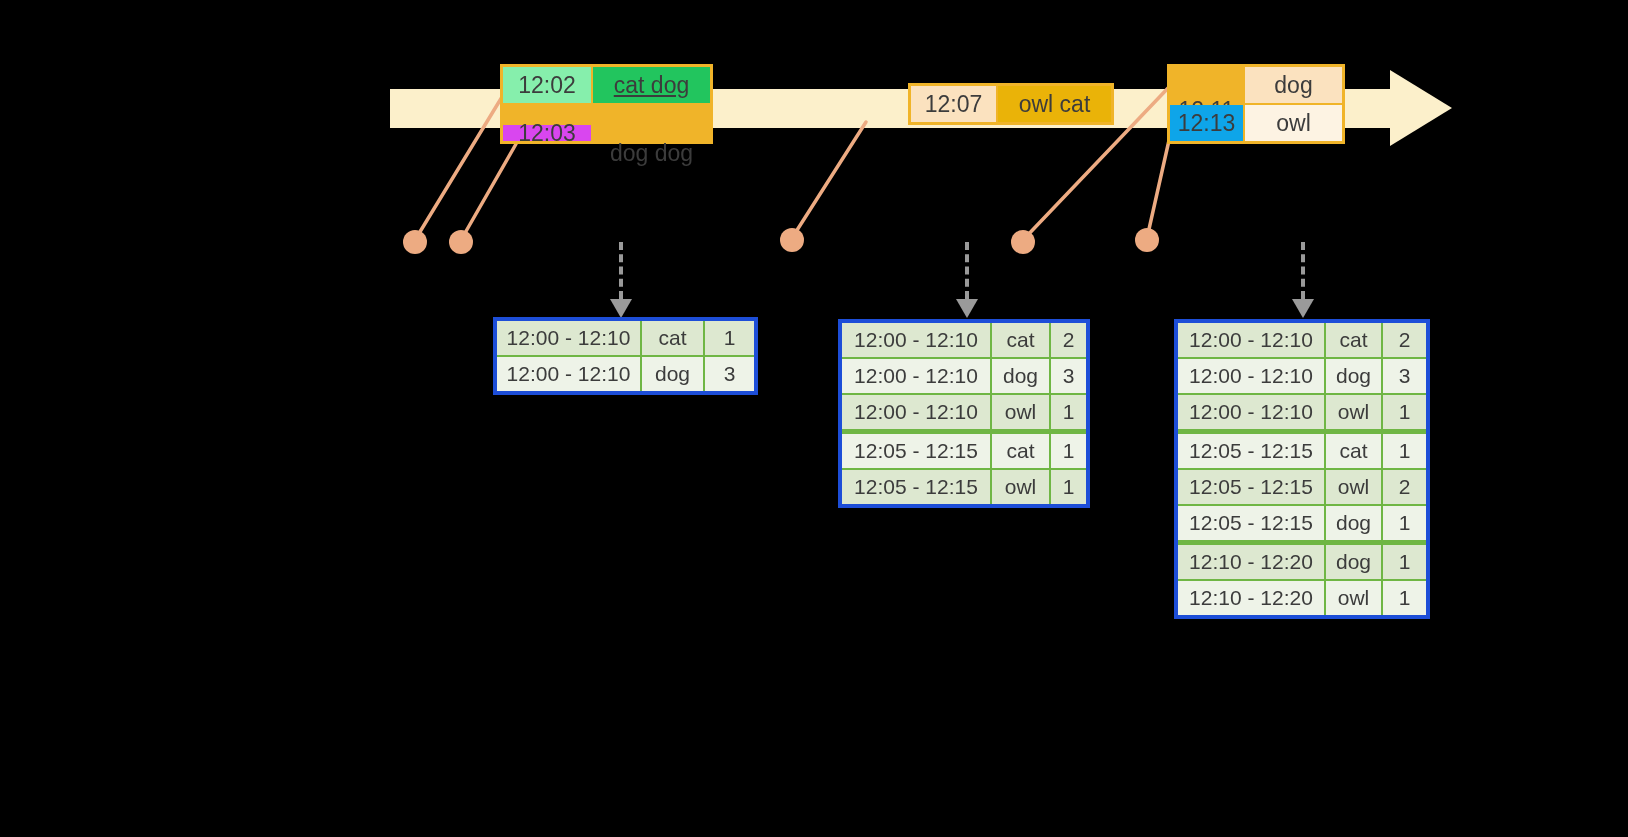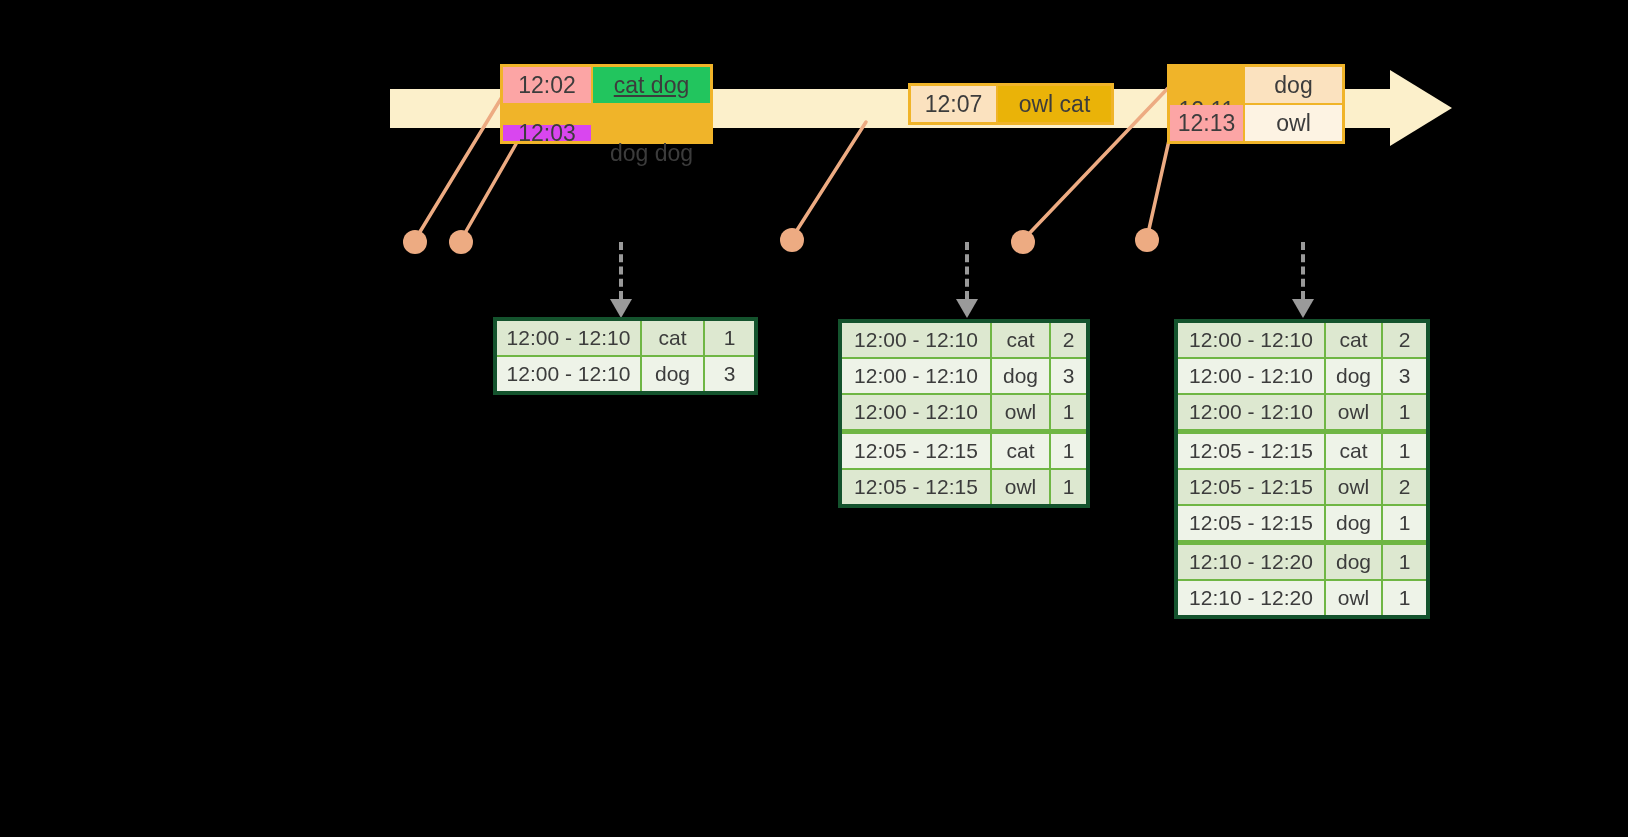--- a/index.html
+++ b/index.html
@@ -39,21 +39,21 @@
   .trigger-1{left:610px;top:242px;}
   .trigger-2{left:956px;top:242px;}
   .trigger-3{left:1292px;top:242px;}
   .trigger-shaft{position:absolute;left:9px;top:0;height:57px;width:0;
                  border-left:4px dashed #9a9a9a;}
   .trigger-head{position:absolute;left:0;top:57px;width:0;height:0;
                 border-left:11px solid transparent;border-right:11px solid transparent;
                 border-top:19px solid #9a9a9a;}
 
   
-  .result-table{position:absolute;border:4px solid #14532d;background:#6fb644;
+  .result-table{position:absolute;border:4px solid #1d4ed8;background:#6fb644;
                 display:flex;flex-direction:column;gap:2px;text-align:center;}
   .result-1{left:493px;top:317px;}
   .result-2{left:838px;top:319px;}
   .result-3{left:1174px;top:319px;}
   .result-row{display:flex;gap:2px;height:34px;}
   .result-row.group-sep{margin-top:3px;}
   .result-cell{display:flex;align-items:center;justify-content:center;
                font-size:21px;color:#3c3c3c;}
   .result-row-dark .result-cell{background:#dde8d0;}
   .result-row-light .result-cell{background:#eef3e8;}
@@ -71,33 +71,33 @@
   <g stroke="#edab82" stroke-width="3.5" stroke-linecap="round">
     <line x1="505" y1="92" x2="415" y2="240"></line>
     <line x1="516" y1="144" x2="461" y2="240"></line>
     <line x1="866" y1="122" x2="792" y2="238"></line>
     <line x1="1170" y1="86" x2="1023" y2="240"></line>
     <line x1="1172" y1="127" x2="1147" y2="238"></line>
   </g>
 </svg>
 
 <div class="event-table event-1">
-    <div class="event-cell event-cell-holder-dark shade-dark" style="background: #fca5a5;">12:02</div>
+    <div class="event-cell event-cell-holder-dark shade-dark" style="background: #86efac;">12:02</div>
     <div class="event-cell shade-dark" style="background: #22c55e; text-decoration: underline;">cat dog</div>
     <div class="event-cell event-cell-holder-light shade-light" style="background: #d946ef; margin-top: 20px;">12:03</div>
     <div class="event-cell shade-light" style="background: rgb(253, 243, 227); margin-top: 48px;">dog dog</div>
   </div>
 <div class="event-table event-2">
     <div class="event-cell event-cell-holder-dark shade-dark" style="background: rgb(251, 226, 191);">12:07</div>
     <div class="event-cell shade-dark" style="background: #eab308;">owl cat</div>
   </div>
 <div class="event-table event-3">
     <div class="event-cell event-cell-holder-dark shade-dark" style="background: #fde047; margin-top: 43px;">12:11</div>
     <div class="event-cell shade-dark" style="background: rgb(251, 226, 191);">dog</div>
-    <div class="event-cell event-cell-holder-light shade-light" style="background: #fca5a5;">12:13</div>
+    <div class="event-cell event-cell-holder-light shade-light" style="background: #0ea5e9;">12:13</div>
     <div class="event-cell shade-light" style="background: rgb(253, 243, 227);">owl</div>
   </div>
 
 <div class="event-dot dot-1"></div>
 <div class="event-dot dot-2"></div>
 <div class="event-dot dot-3"></div>
 <div class="event-dot dot-4"></div>
 <div class="event-dot dot-5"></div>
 
 <div class="trigger-arrow trigger-1">

